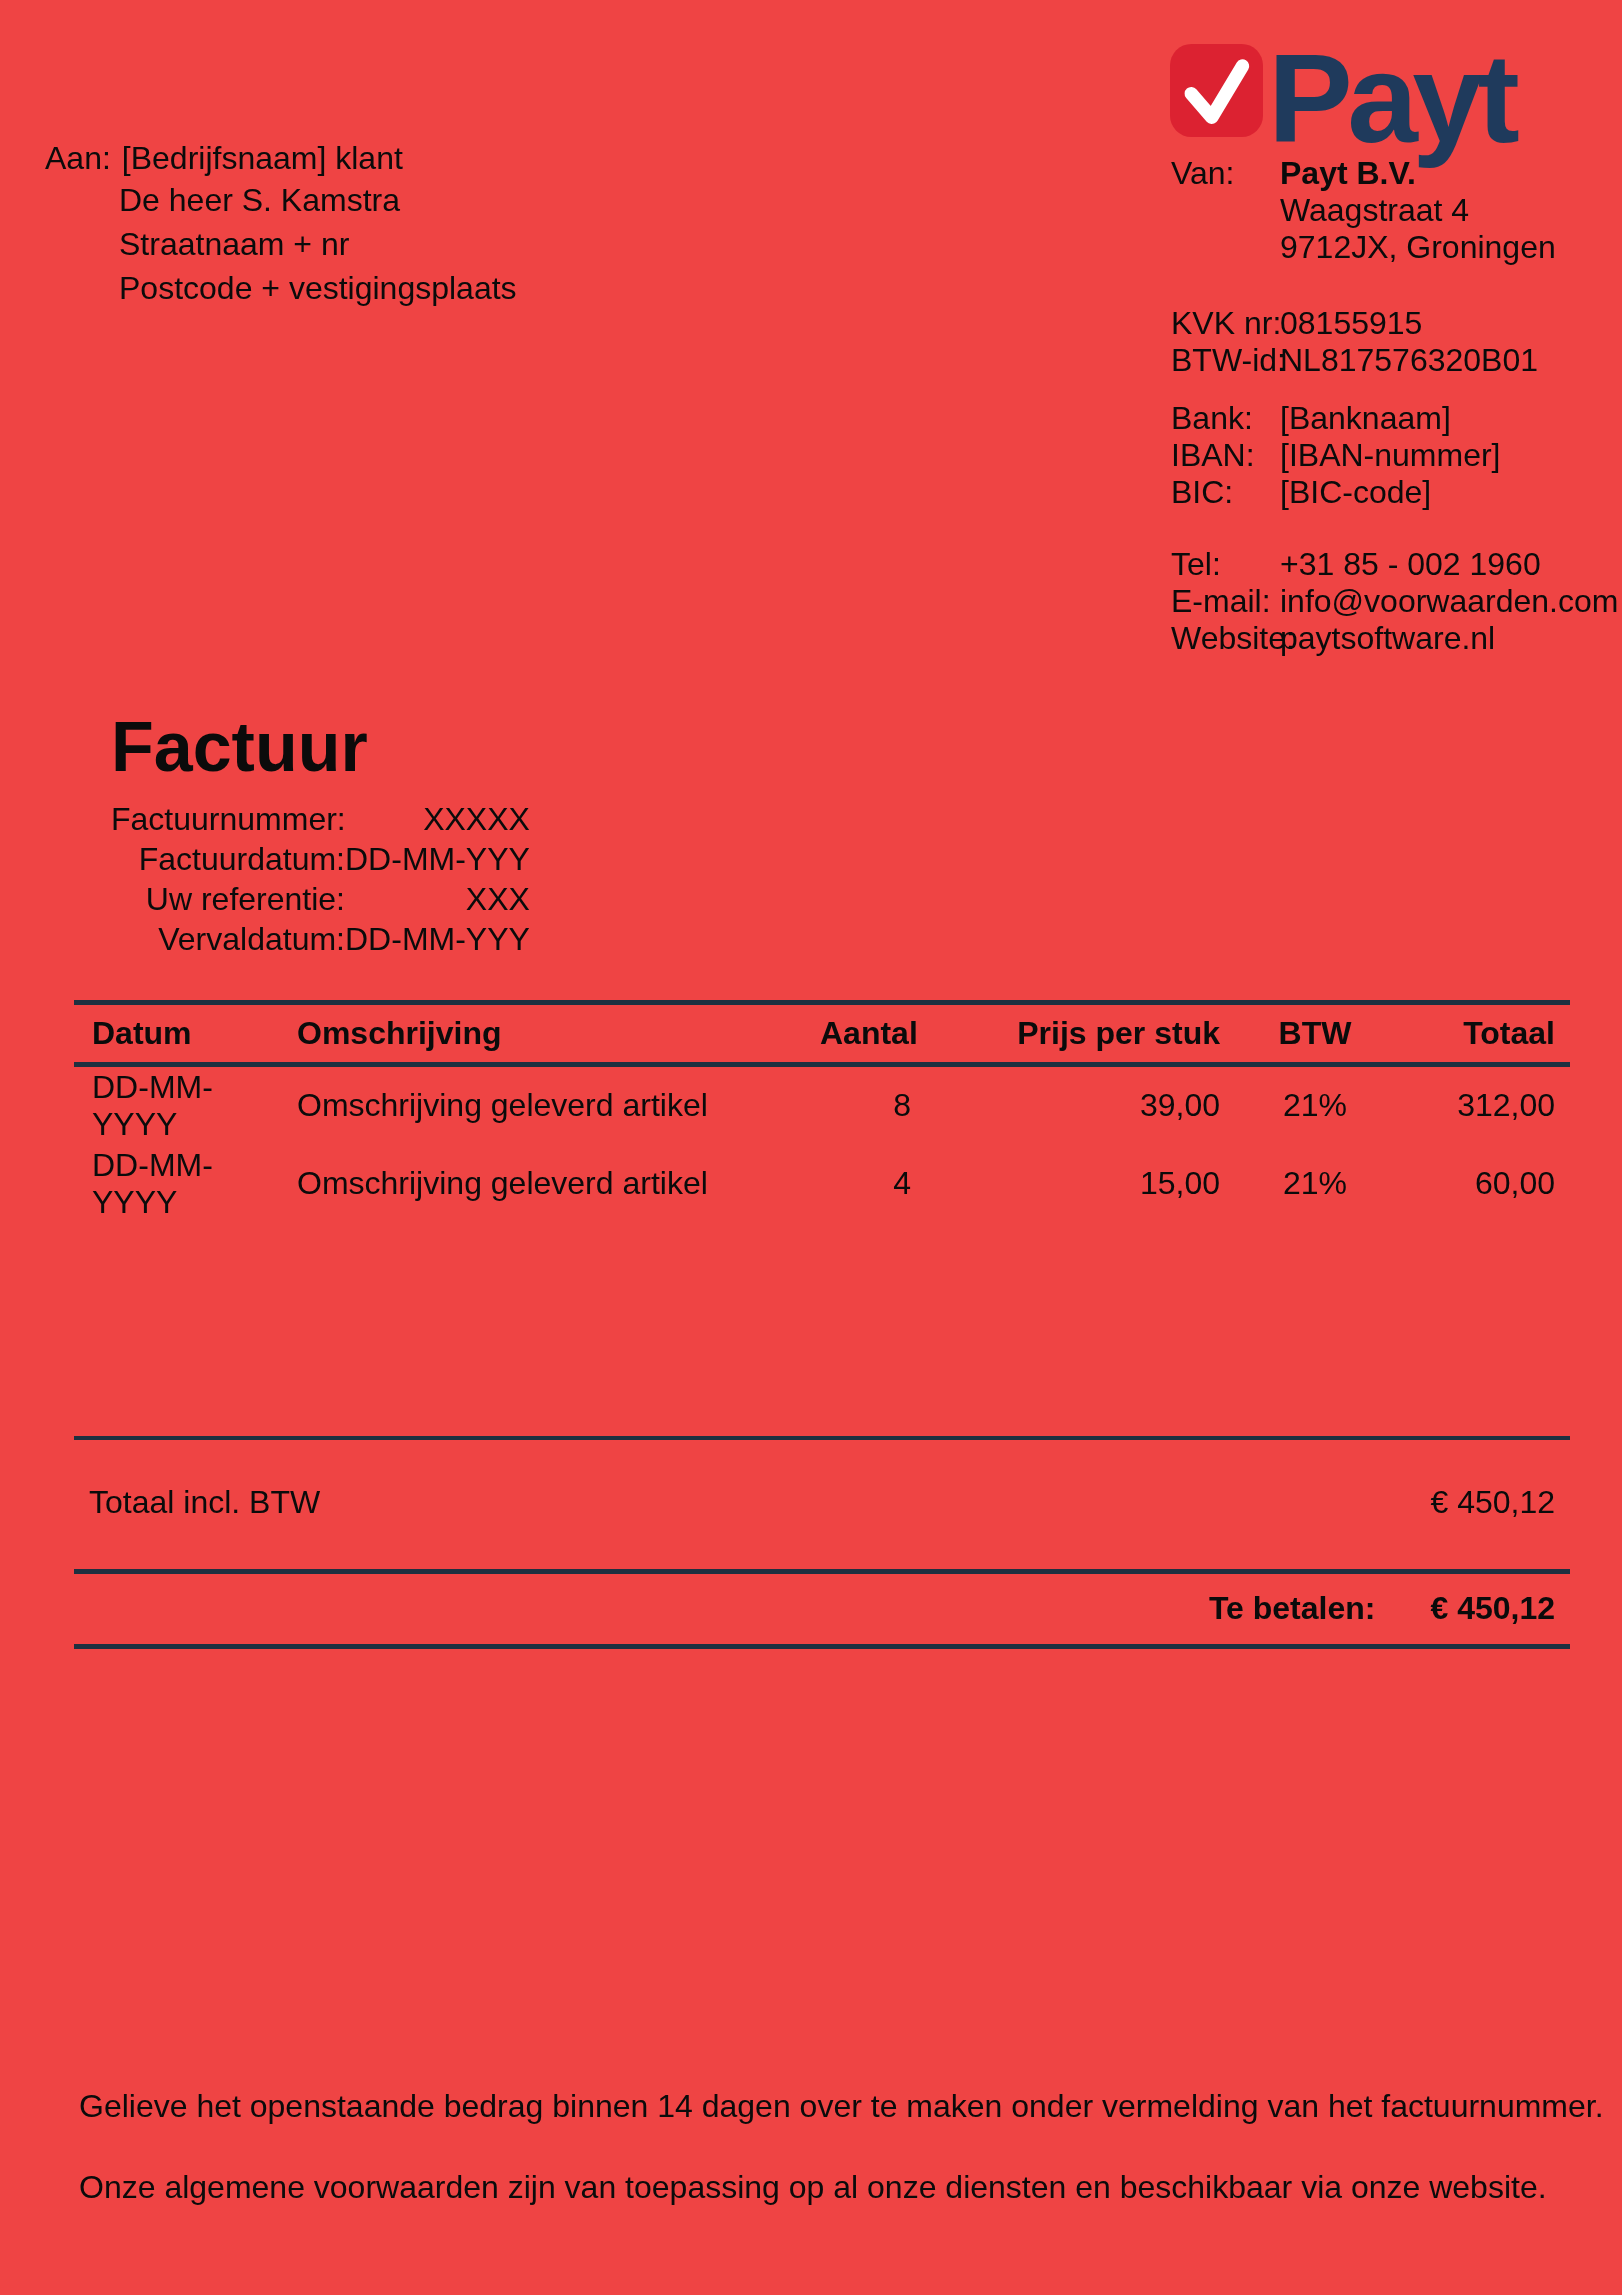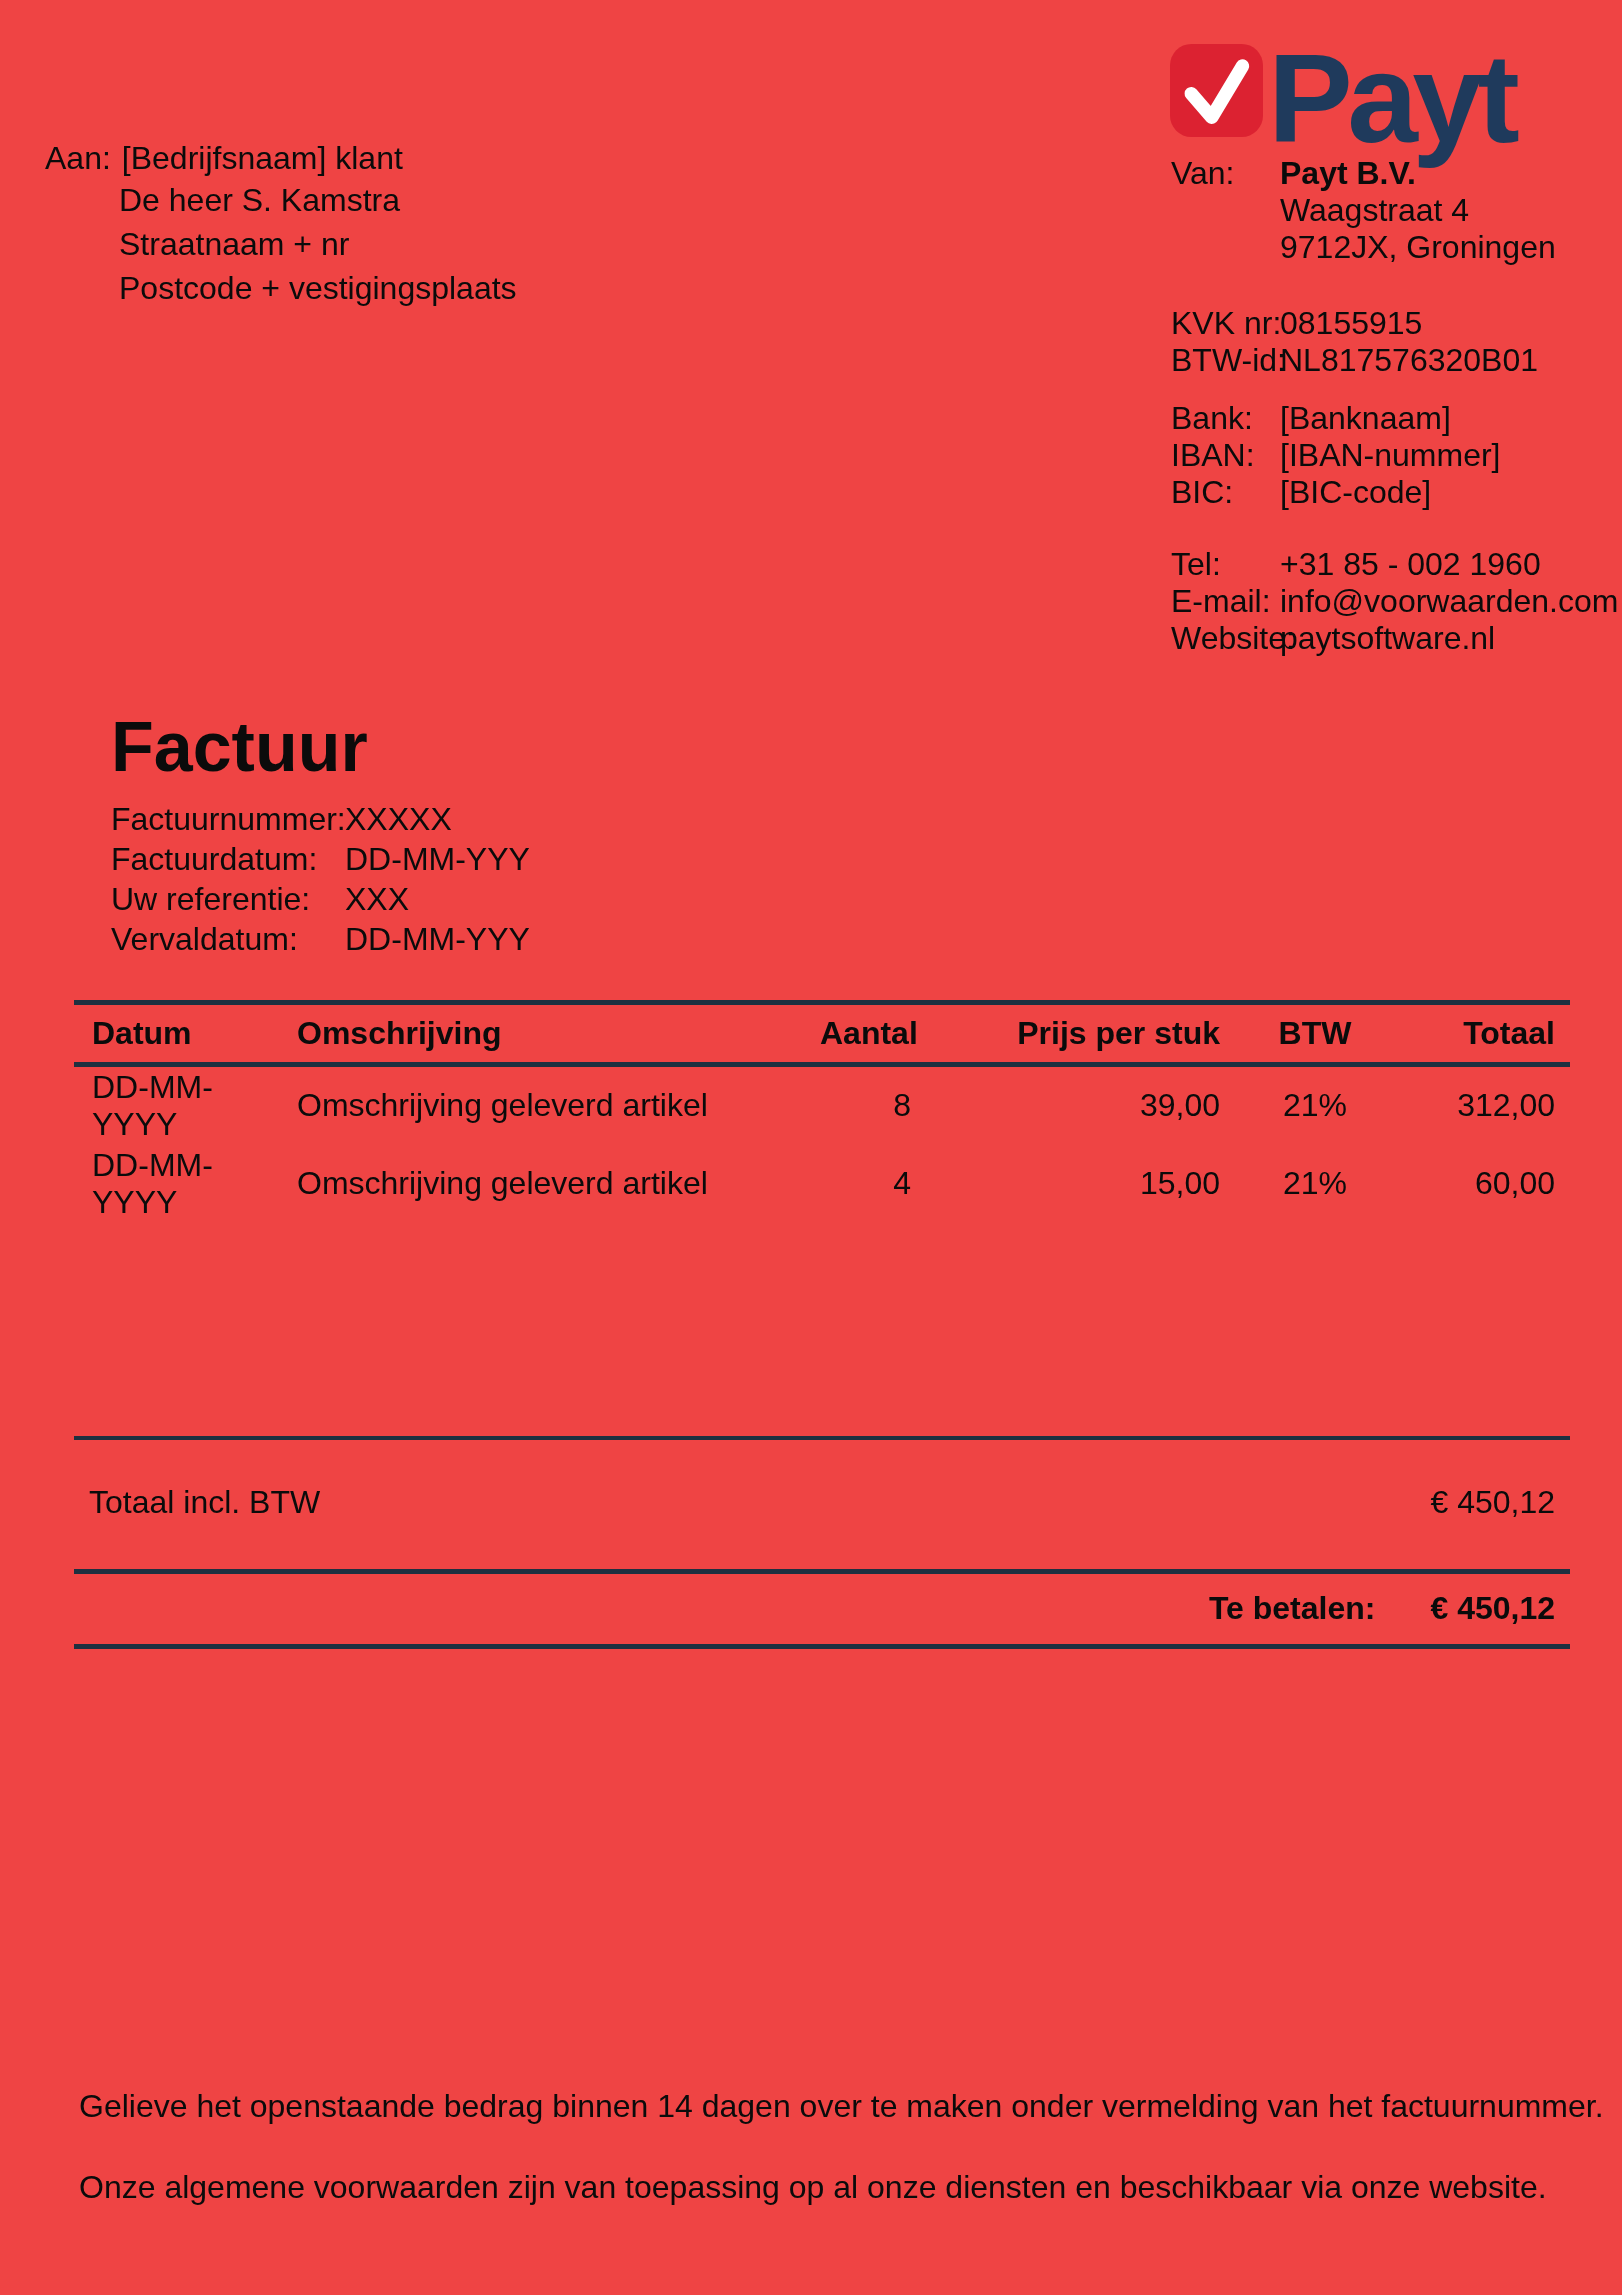--- a/index.html
+++ b/index.html
@@ -30,21 +30,21 @@
   
   .sender { position:absolute; left:1155px; top:155px; width:515px;margin-left:16px; }
   .srow { display:grid; grid-template-columns:109px auto; height:37px; line-height:37px; white-space:nowrap; }
   .gap-a { height:39px; }
   .gap-b { height:21.4px; }
   .gap-c { height:35px; }
 
   
   .title { position:absolute; left:111px; top:712px; margin:0; font-size:70px; line-height:1; font-weight:bold; }
   .meta { position:absolute; left:111px; top:799px; }
-  .mrow { display:grid; grid-template-columns:234px auto; height:40px; line-height:40px; white-space:nowrap; }
+  .mrow { display:grid; grid-template-columns:234px auto; height:40px; line-height:40px; white-space:nowrap;text-align:right; }
 
   
   .items { position:absolute; left:74px; top:1000px; width:1496px; }
   .rule { height:4.8px; background:#1E3040; }
   .grid { display:grid; grid-template-columns:223px 523px 91px 309px 190px 1fr; align-items:center; }
   .thead { height:57px; font-weight:bold; }
   .trow { height:78px; }
   .tspacer { height:213px; }
   .c1 { padding-left:18px; }
   .c3, .c4, .c6 { text-align:right; }

